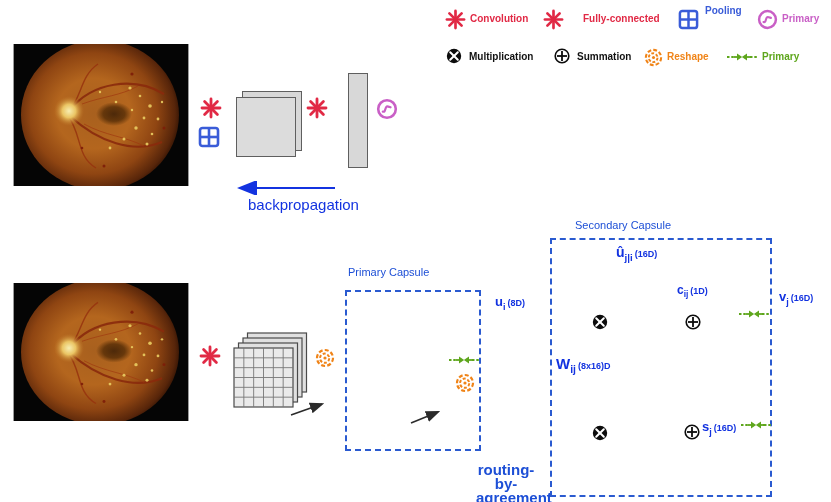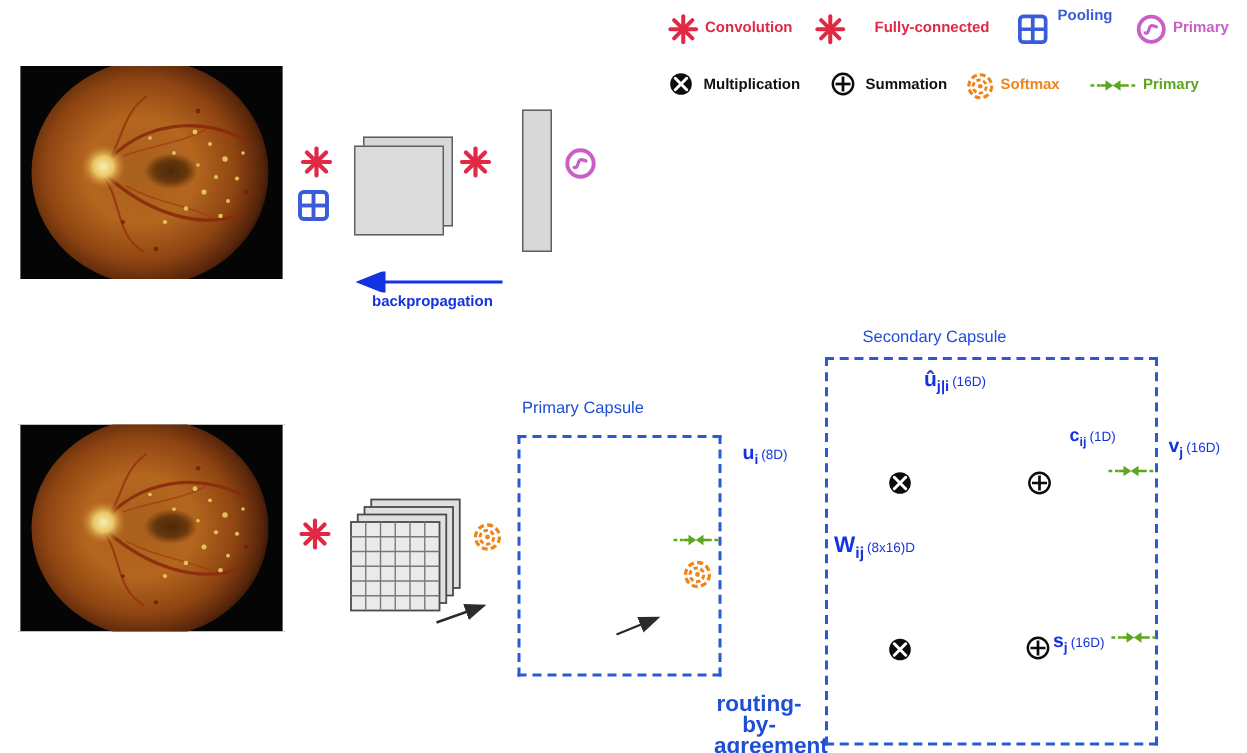--- a/index.html
+++ b/index.html
@@ -5,25 +5,25 @@
   html,body{margin:0;padding:0;background:#ffffff;}
   .canvas{
     position:relative;width:831px;height:502px;background:#ffffff;overflow:hidden;
     font-family:"Liberation Sans","DejaVu Sans",sans-serif;
   }
   .abs{position:absolute;}
   .sheet{position:absolute;background:#d8d8d8;border:1.5px solid #5f5f5f;box-sizing:border-box;}
   .legend-label{font-size:10px;font-weight:700;line-height:12px;white-space:nowrap;}
   .math{color:#1333e0;font-weight:700;white-space:nowrap;line-height:1;}
   .math sub{font-size:70%;font-weight:700;}
-  .math .dim{font-size:9px;margin-left:2px;font-weight:400;}
+  .math .dim{font-size:9px;margin-left:2px;font-weight:700;}
   .box-title{color:#1d4fd6;font-weight:400;font-size:11px;white-space:nowrap;line-height:13px;}
   .dashed-box{position:absolute;border:2px dashed #2a5ad0;box-sizing:border-box;}
   .routing{color:#1d4fd6;font-weight:700;font-size:15px;line-height:14px;text-align:center;}
-  .backprop-label{color:#1333e0;font-weight:700;font-size:10px;white-space:nowrap;}
+  .backprop-label{color:#1333e0;font-weight:400;font-size:15px;white-space:nowrap;}
   svg{display:block;}
 </style>
 </head>
 <body>
 
 <div class="canvas">
 
   <svg width="0" height="0" class="abs" aria-hidden="true">
     <defs>
       <radialGradient id="retinaGrad" cx="46%" cy="49%" r="56%">
@@ -179,21 +179,21 @@
         <line x1="3" y1="8" x2="13" y2="8"></line>
       </g>
   </svg>
   <div class="abs legend-label" style="left:577px;top:51px;color:#111111">Summation</div>
 
   <svg class="abs" style="left:643px;top:47px" width="21" height="21" viewBox="0 0 22 22">
     <circle cx="11" cy="11" r="8" fill="none" stroke="#f08418" stroke-width="2.2" stroke-dasharray="4 2.2"></circle>
     <circle cx="10.6" cy="11.2" r="4.6" fill="none" stroke="#f08418" stroke-width="2" stroke-dasharray="3 1.8"></circle>
     <circle cx="11" cy="11" r="1.6" fill="#f08418"></circle>
   </svg>
-  <div class="abs legend-label" style="left:667px;top:51px;color:#f08418">Softmax</div>
+  <div class="abs legend-label" style="left:667px;top:51px;color:#f08418">Reshape</div>
 
   <svg class="abs" style="left:726px;top:51px" width="32" height="12" viewBox="0 0 32 12">
     <g stroke="#5ea61c" fill="#5ea61c">
       <line x1="1" y1="6" x2="8" y2="6" stroke-width="1.8" stroke-dasharray="2.5 1.8"></line>
       <line x1="8" y1="6" x2="12" y2="6" stroke-width="1.8"></line>
       <polygon points="11,2.5 16.2,6 11,9.5" stroke="none"></polygon>
       <polygon points="21,2.5 15.8,6 21,9.5" stroke="none"></polygon>
       <line x1="20" y1="6" x2="24" y2="6" stroke-width="1.8"></line>
       <line x1="24" y1="6" x2="31" y2="6" stroke-width="1.8" stroke-dasharray="2.5 1.8"></line>
     </g>
@@ -275,21 +275,21 @@
     <div>agreement</div>
   </div>
 
   <div class="abs box-title" style="left:575px;top:219px">Secondary Capsule</div>
   <div class="dashed-box" style="left:550px;top:238px;width:222px;height:259px"></div>
 
   <div class="abs math" style="left:616px;top:245px;font-size:14px">
     <span>û</span><sub>j|i</sub><span class="dim">(16D)</span>
   </div>
 
-  <div class="abs math" style="left:713px;top:284px;font-size:12px">
+  <div class="abs math" style="left:677px;top:284px;font-size:12px">
     <span>c</span><sub>ij</sub><span class="dim">(1D)</span>
   </div>
 
   <svg class="abs" style="left:592px;top:314px" width="16" height="16" viewBox="0 0 16 16">
     <circle cx="8" cy="8" r="7.2" fill="#0c0c0c"></circle>
     <g stroke="#ffffff" stroke-width="2" stroke-linecap="round">
       <line x1="4.2" y1="4.2" x2="11.8" y2="11.8"></line>
         <line x1="11.8" y1="4.2" x2="4.2" y2="11.8"></line>
     </g>
   </svg>

